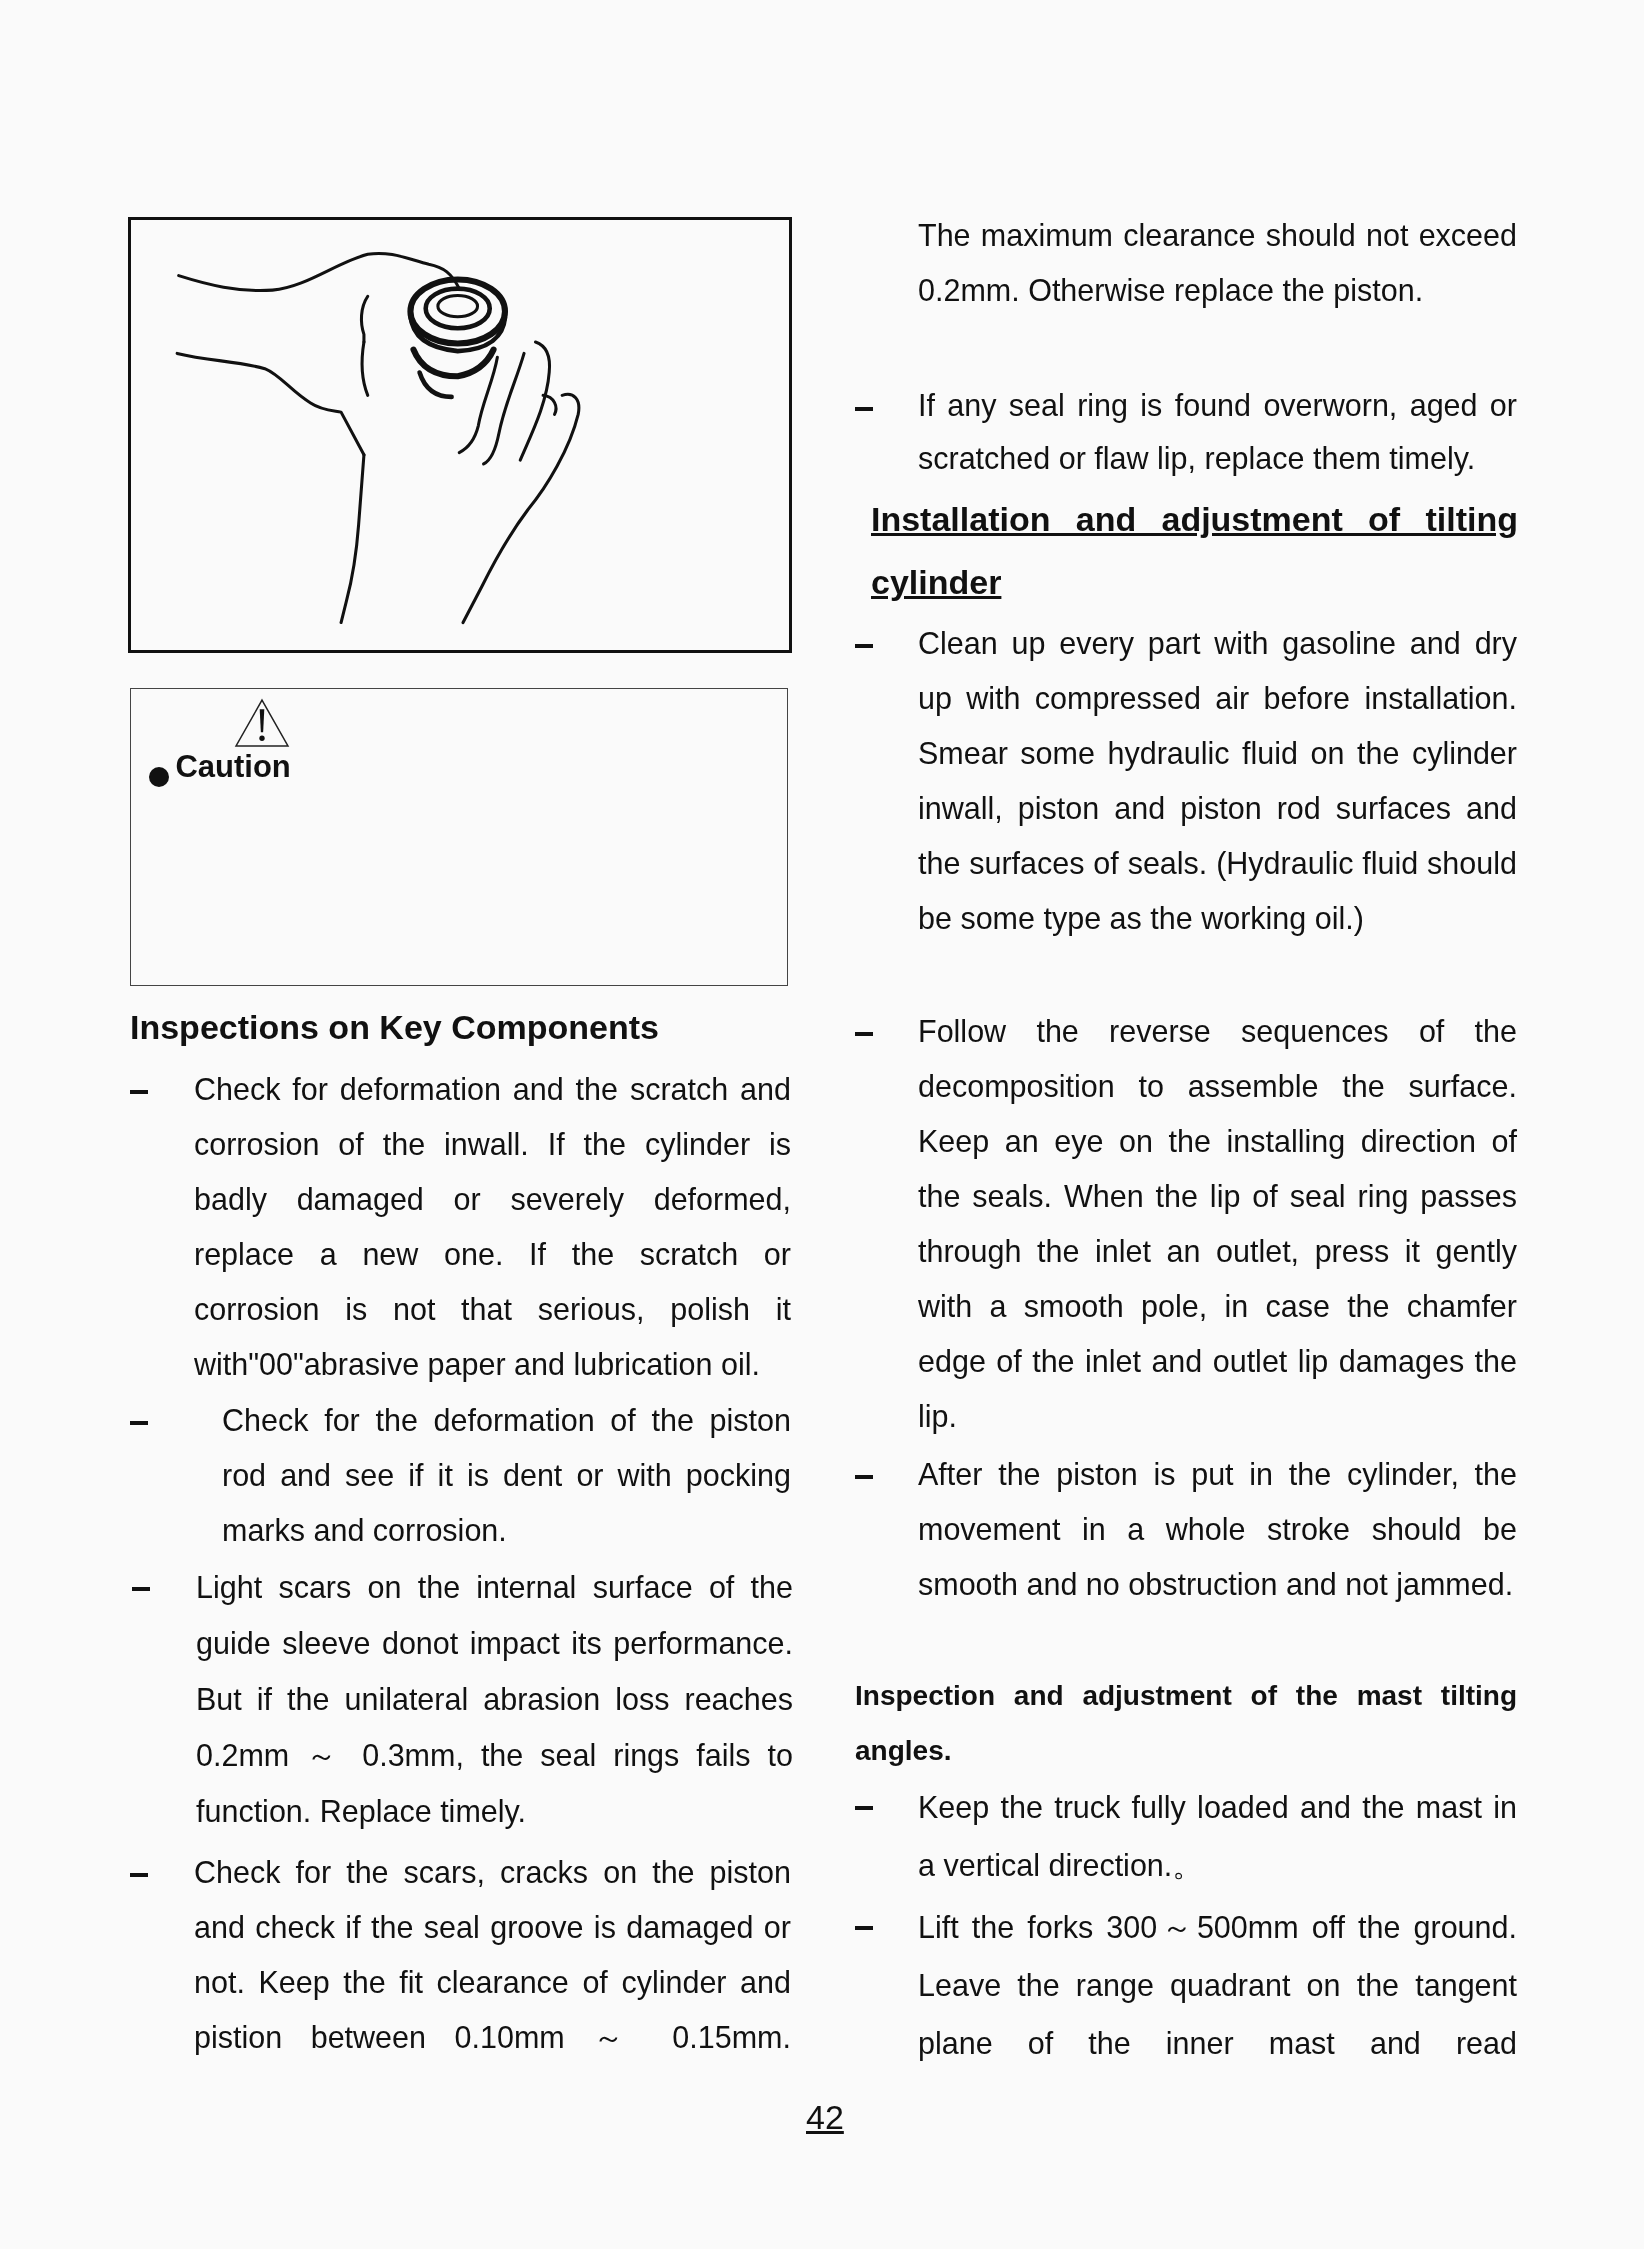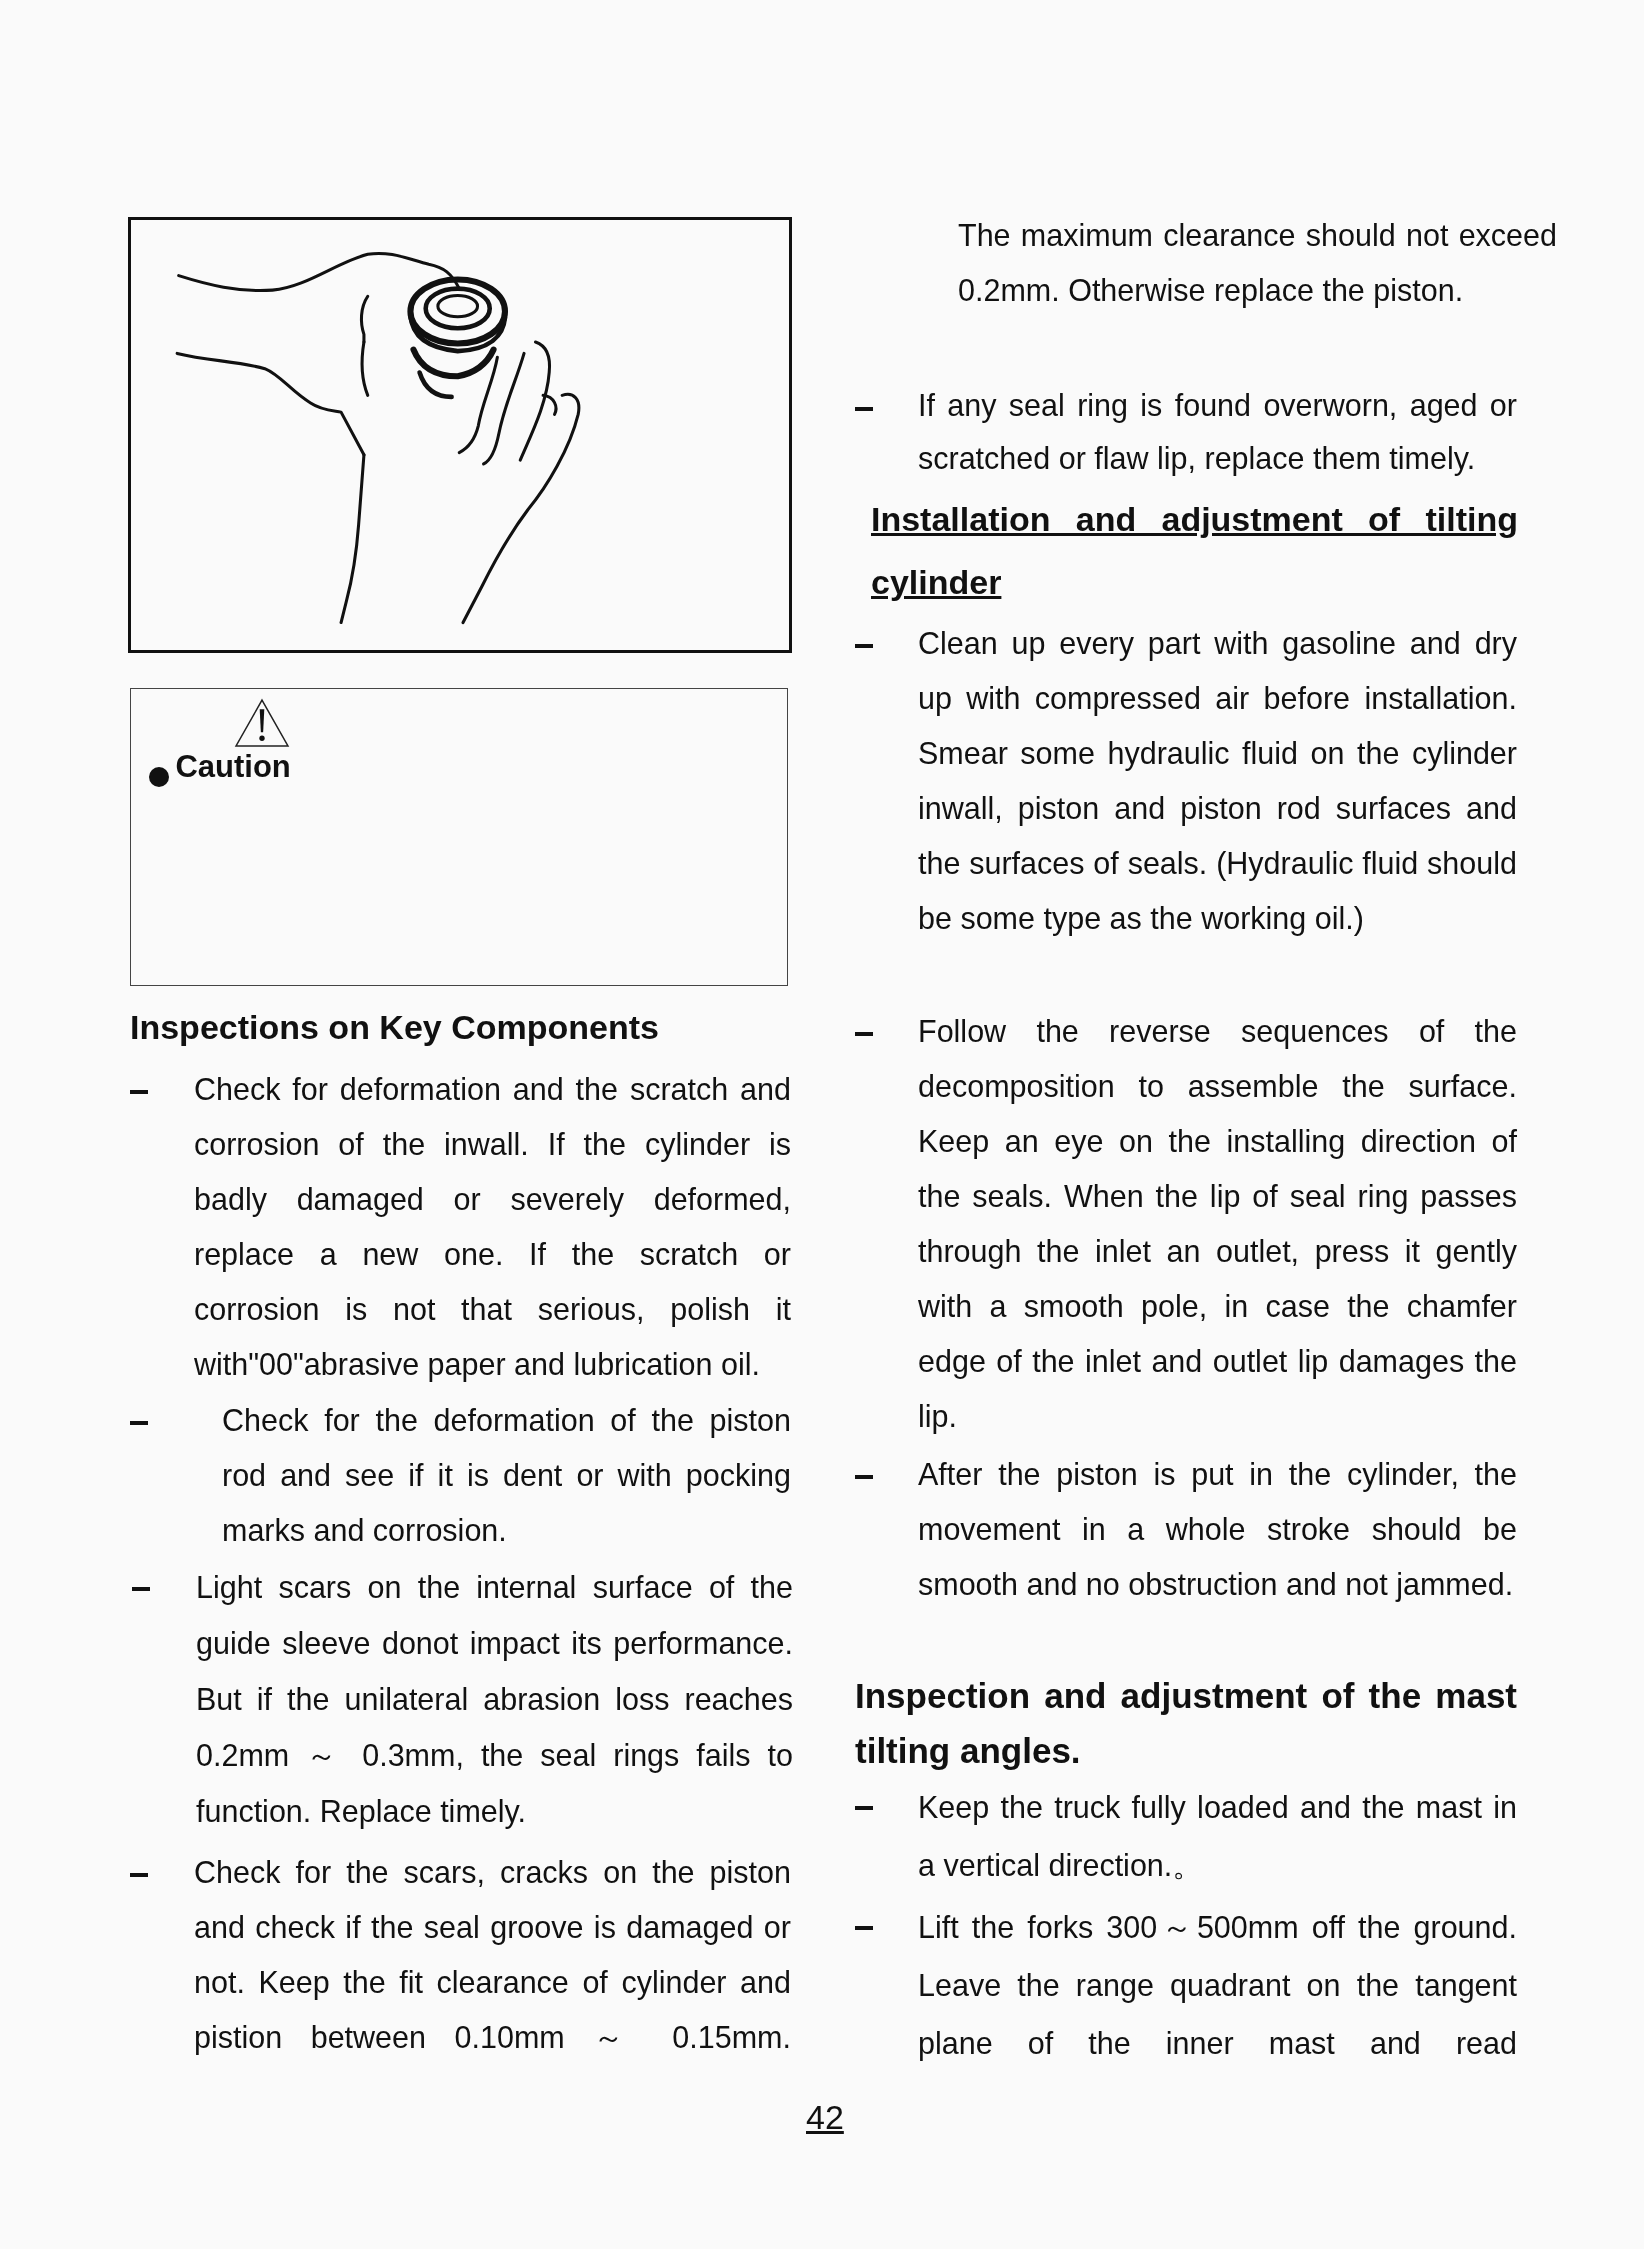--- a/index.html
+++ b/index.html
@@ -19,25 +19,25 @@
   }
   .caution-head { position:absolute; left:23px; top:7.6px; display:flex; align-items:flex-end;flex-direction:column; }
   .caution-icon { width:58px; height:52px; }
   .caution-title { font-weight:bold; font-size:31px; margin-left:21.4px; margin-bottom:-4.6px; }
   .caution-bullet { position:absolute; left:18.3px; top:78px; width:20px; height:20px; border-radius:50%; background:#111; }
   .caution-text {
     position:absolute; left:79px; top:70px; width:565px;
     font-weight:bold; font-size:30.5px; line-height:55px; text-align:justify;
   }
   .heading { font-weight:bold; font-size:34px; line-height:61px; }
-  .heading-sm { font-weight:bold; font-size:35px; line-height:55px; text-align:justify; text-align-last:left; }
+  .heading-sm { font-weight:bold; font-size:28px; line-height:55px; text-align:justify; text-align-last:left; }
   .item { position:absolute; }
   .dash { position:absolute; left:0; top:0; font-size:30.5px; line-height:55px; font-weight:bold; }
   .dash::before { content:""; display:inline-block; width:18.3px; height:3.8px; background:#111; vertical-align:middle; }
-  .txt { font-size:30.5px; line-height:55px; text-align:justify; letter-spacing:0;margin-left:40px; }
+  .txt { font-size:30.5px; line-height:55px; text-align:justify; letter-spacing:0; }
   .txt.last-left { text-align-last:left; }
   .page-num { font-size:34px;text-decoration:underline; }
 </style>
 </head>
 <body>
 
 <div class="abs figure-box">
   <svg viewBox="0 0 862 564" fill="none" stroke="#111" stroke-width="4" stroke-linecap="round" stroke-linejoin="round">
 
     <path d="M 62 73 C 100 85, 140 95, 185 92 C 230 88, 270 55, 310 45 C 340 40, 365 52, 390 58 C 410 62, 420 70, 430 90"></path>

